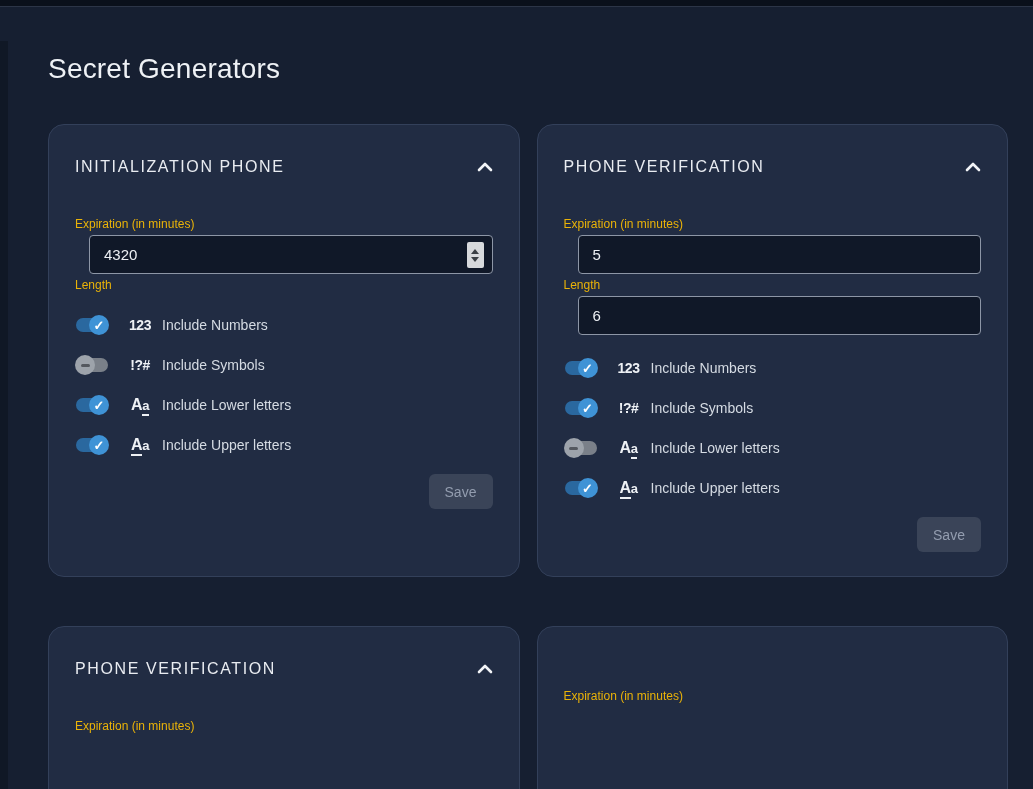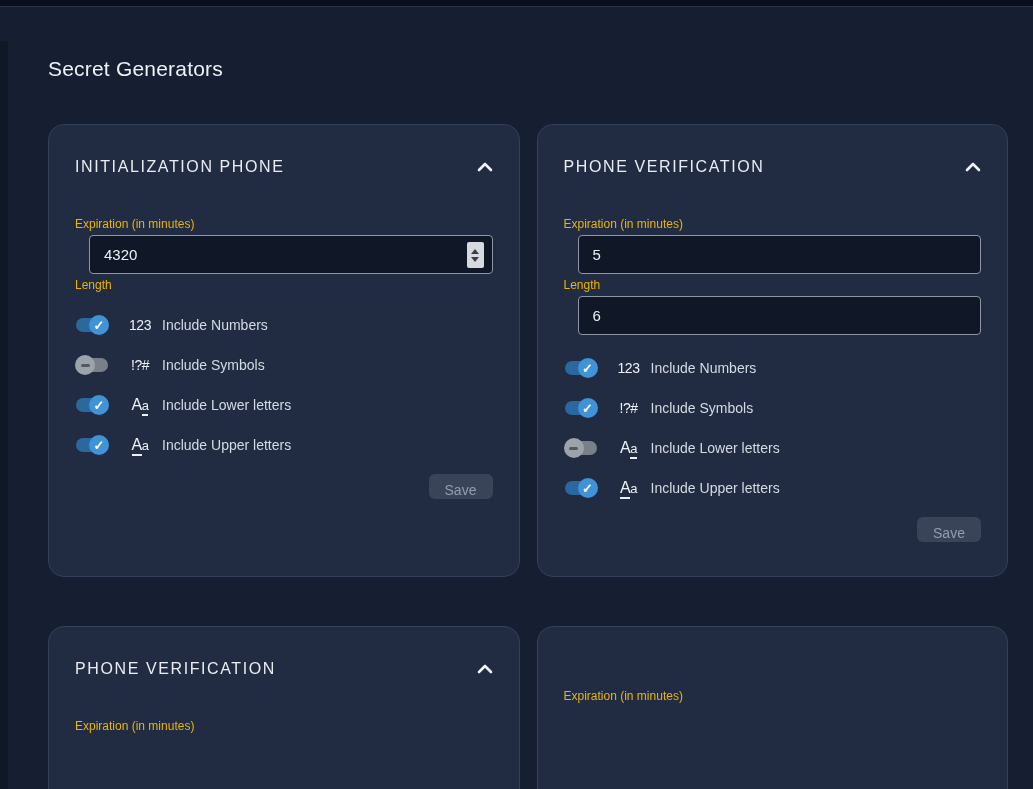--- a/index.html
+++ b/index.html
@@ -18,21 +18,21 @@
   
   .left-strip {
     position:absolute; top:41px; left:0; width:8px; height:748px;
     background:#101826;
   }
   .content {
     position:absolute; top:0; left:48px; width:960px;
   }
   .page-title {
     margin-top:56px;
-    font-size:21px; font-weight:500; line-height:26px;
+    font-size:28px; font-weight:500; line-height:26px;
     color:#eef1f5; letter-spacing:0.2px;
   }
   .page-desc {
     margin-top:16px; width:905px;
     font-size:14.5px; line-height:19px; color:#c4cbd8;
   }
   .cards-grid {
     margin-top:42px;
     display:grid; grid-template-columns:1fr 1fr;
     column-gap:17px; row-gap:49px;
@@ -93,30 +93,30 @@
     display:flex; align-items:center; justify-content:center;
   }
   .toggle.on .track { background:#2a689f; }
   .toggle.on .thumb { right:0; background:#3f93d6; }
   .toggle.on .glyph::after { content:"\2713"; color:#ffffff; font-size:13px; font-weight:700; line-height:1; }
   .toggle.off .track { background:#7a8089; }
   .toggle.off .thumb { left:0; background:#9da3ab; }
   .toggle.off .glyph { width:9px; height:3px; background:#54585f; border-radius:2px; }
   .row-icon {
     width:26px; flex:0 0 auto; text-align:center;
-    font-weight:400; font-size:14px; color:#eef1f5; letter-spacing:-0.5px;
+    font-weight:700; font-size:14px; color:#eef1f5; letter-spacing:-0.5px;
     line-height:18px;
   }
   .row-icon .cap { font-size:16px; }
   .row-icon .low { font-size:13px; }
   .row-icon .u { border-bottom:2px solid #eef1f5; padding-bottom:1px; }
   .toggle-label { margin-left:9px; font-size:14px; color:#d5dbe3; }
   .save-row { margin-top:9px; display:flex; justify-content:flex-end; }
   .save-btn {
-    min-width:64px; height:25px; padding:8px 16px;
+    min-width:64px; height:35px; padding:8px 16px;
     background:#3a4458; color:#939daf;
     border:none; border-radius:6px;
     font-size:14px; font-family:"Liberation Sans", sans-serif;
     cursor:pointer;
   }
 </style>
 </head>
 <body>
 
 <div class="top-bar"></div>

